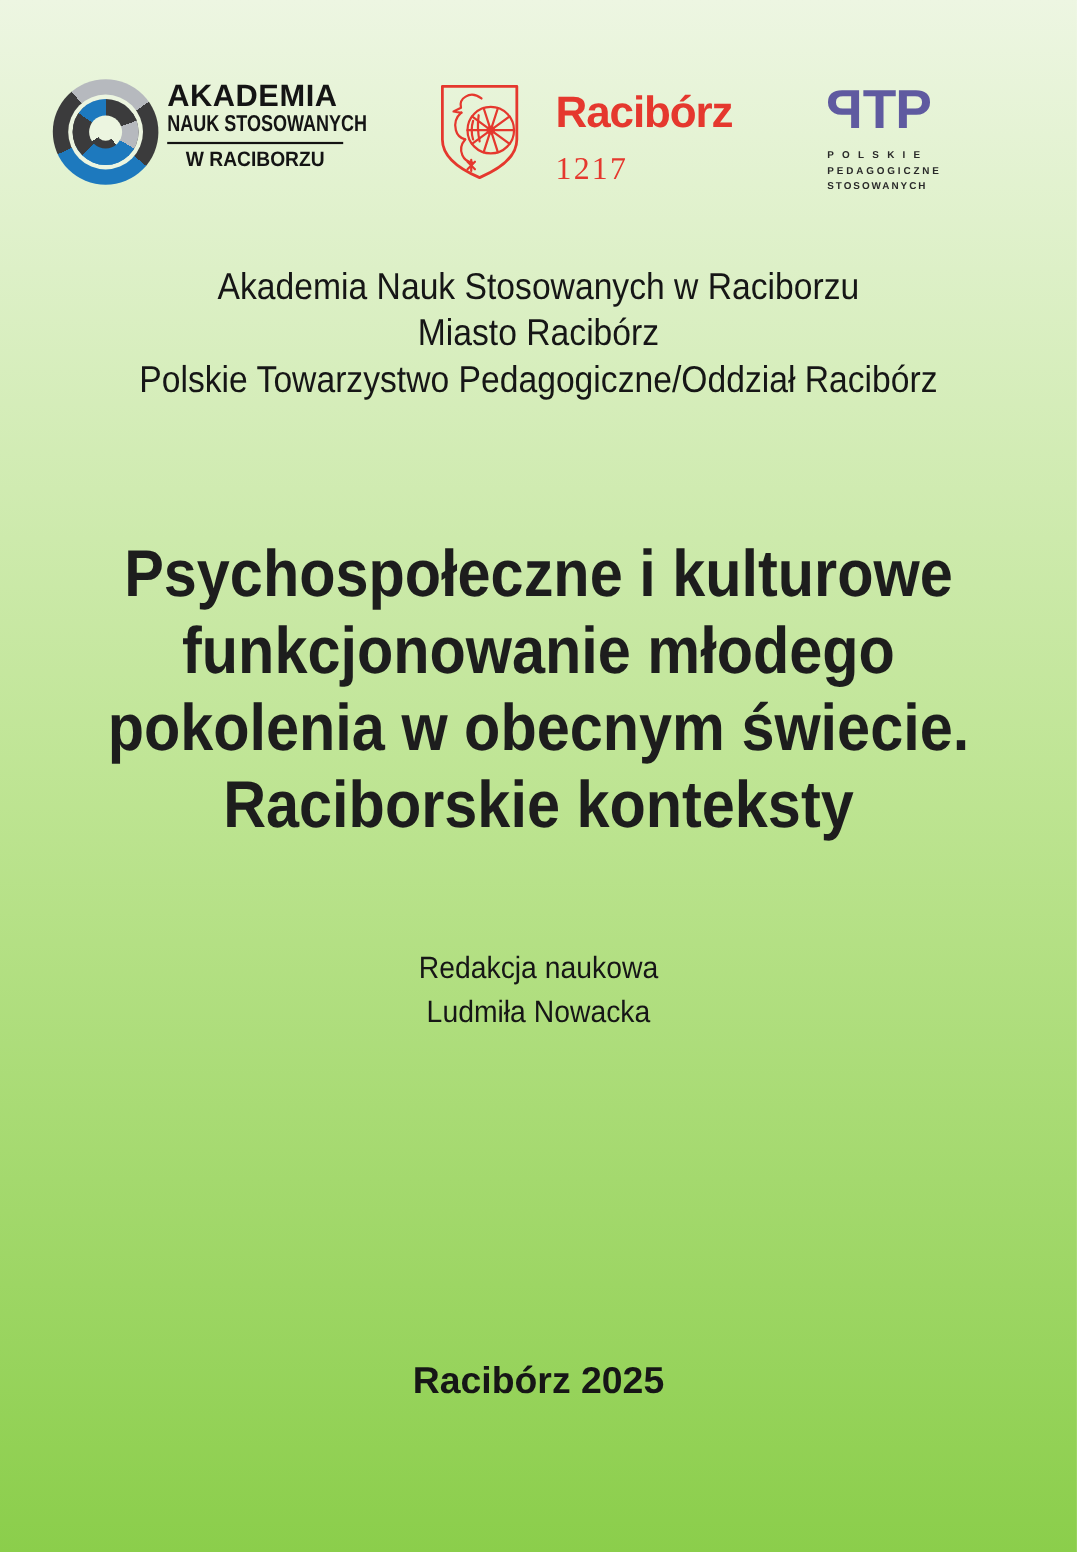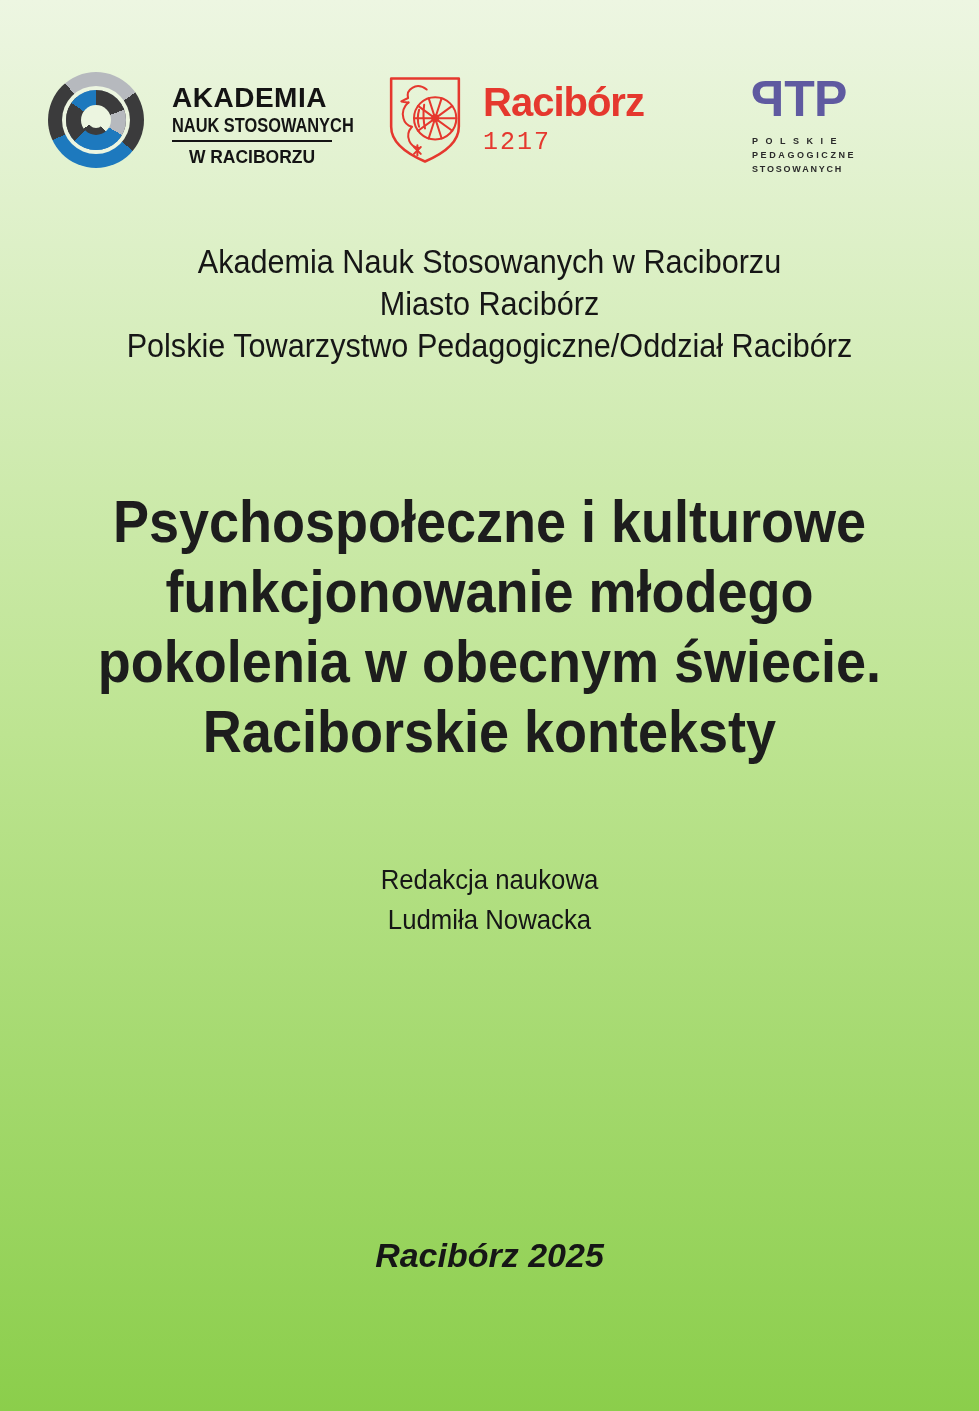--- a/index.html
+++ b/index.html
@@ -8,43 +8,43 @@
     position:relative;width:979px;height:1411px;overflow:hidden;
     background:linear-gradient(180deg,#edf6e2 0%,#bde491 52%,#8bce4b 100%);
     color:#1b1b1b;
   }
 
   
   .logos-row{position:absolute;top:72px;left:0;width:100%;height:110px;}
   .logo{position:absolute;}
 
   
-  .academy{left:48px;top:0;display:flex;align-items:flex-end;gap:28px;}
+  .academy{left:48px;top:0;display:flex;align-items:flex-start;gap:8px;}
   .acad-mark{position:relative;width:96px;height:96px;border-radius:50%;
     background:conic-gradient(from -20deg,#b6b9be 0 75deg,#3b3b3c 75deg 150deg,#1d79be 150deg 265deg,#3b3b3c 265deg 340deg,#b6b9be 340deg 360deg);}
   .acad-mid{position:absolute;inset:18px;border-radius:50%;
     background:conic-gradient(from 0deg,#3b3b3c 0 70deg,#b6b9be 70deg 120deg,#1d79be 120deg 225deg,#3b3b3c 225deg 305deg,#1d79be 305deg 360deg);
     box-shadow:0 0 0 4px #ecf5e0;}
   .acad-core{position:absolute;inset:15px;border-radius:50%;
     background:conic-gradient(from 140deg,#3b3b3c 0 95deg,#ecf5e0 95deg 360deg);}
   .acad-dot{position:absolute;inset:7px;border-radius:50%;background:#ecf5e0;}
   .acad-text{width:166px;}
   .acad-l1{font-size:28px;font-weight:bold;letter-spacing:.5px;color:#141414;line-height:1.05;}
   .acad-l2{font-size:21px;font-weight:bold;color:#141414;white-space:nowrap;
     transform:scaleX(0.78);transform-origin:left center;line-height:1.15;}
   .acad-rule{height:2px;background:#141414;margin:3px 0 4px 0;width:160px;}
   .acad-l3{font-size:19px;font-weight:bold;color:#141414;text-align:center;width:160px;
     transform:scaleX(0.92);transform-origin:center;}
 
   
-  .city{left:385px;top:4px;display:flex;gap:18px;align-items:flex-start;}
+  .city{left:396px;top:4px;display:flex;gap:29px;align-items:flex-start;}
   .crest{width:80px;height:88px;}
   .city-text{margin-top:6px;}
   .city-name{font-size:40px;font-weight:bold;color:#e5382e;letter-spacing:-1px;line-height:1;}
-  .city-year{font-family:Liberation Mono, monospace;font-size:25px;color:#e5382e;margin-top:6px;letter-spacing:2px;}
+  .city-year{font-family:Liberation Serif, serif;font-size:29px;color:#e5382e;margin-top:16px;letter-spacing:2px;}
 
   
   .ptp{left:752px;top:2px;display:flex;flex-direction:column;align-items:flex-start;}
   .ptp-acronym{font-size:50px;font-weight:bold;color:#5f5aa0;line-height:1;letter-spacing:-1px;}
   .ptp-flip{display:inline-block;transform:scaleX(-1);}
   .ptp-line{font-size:9px;font-weight:bold;color:#2a2a2a;white-space:nowrap;line-height:1;margin-top:5px;}
   .ptp-line.l1{margin-top:13px;letter-spacing:7.5px;}
   .ptp-line.l2{letter-spacing:2.6px;}
   .ptp-line.l3{letter-spacing:1.8px;}
 
@@ -52,21 +52,21 @@
   .institutions{position:absolute;top:240px;left:0;width:100%;text-align:center;
     font-size:34px;line-height:42px;color:#161616;
     transform:scaleX(0.9);transform-origin:center top;}
   .title{position:absolute;top:487px;left:0;width:100%;margin:0;text-align:center;
     font-size:60px;line-height:70px;font-weight:bold;color:#1d1d1d;
     transform:scaleX(0.9);transform-origin:center top;}
   .editor{position:absolute;top:860px;left:0;width:100%;text-align:center;
     font-size:28px;line-height:40px;color:#161616;
     transform:scaleX(0.92);transform-origin:center top;}
   .imprint{position:absolute;top:1236px;left:0;width:100%;text-align:center;
-    font-size:34px;font-weight:bold;color:#161616;font-style:italic;}
+    font-size:34px;font-weight:bold;color:#161616;}
 </style>
 </head>
 <body>
 
 <div class="page">
 
   <header class="logos-row">
 
     <div class="logo academy">
       <div class="acad-mark">

